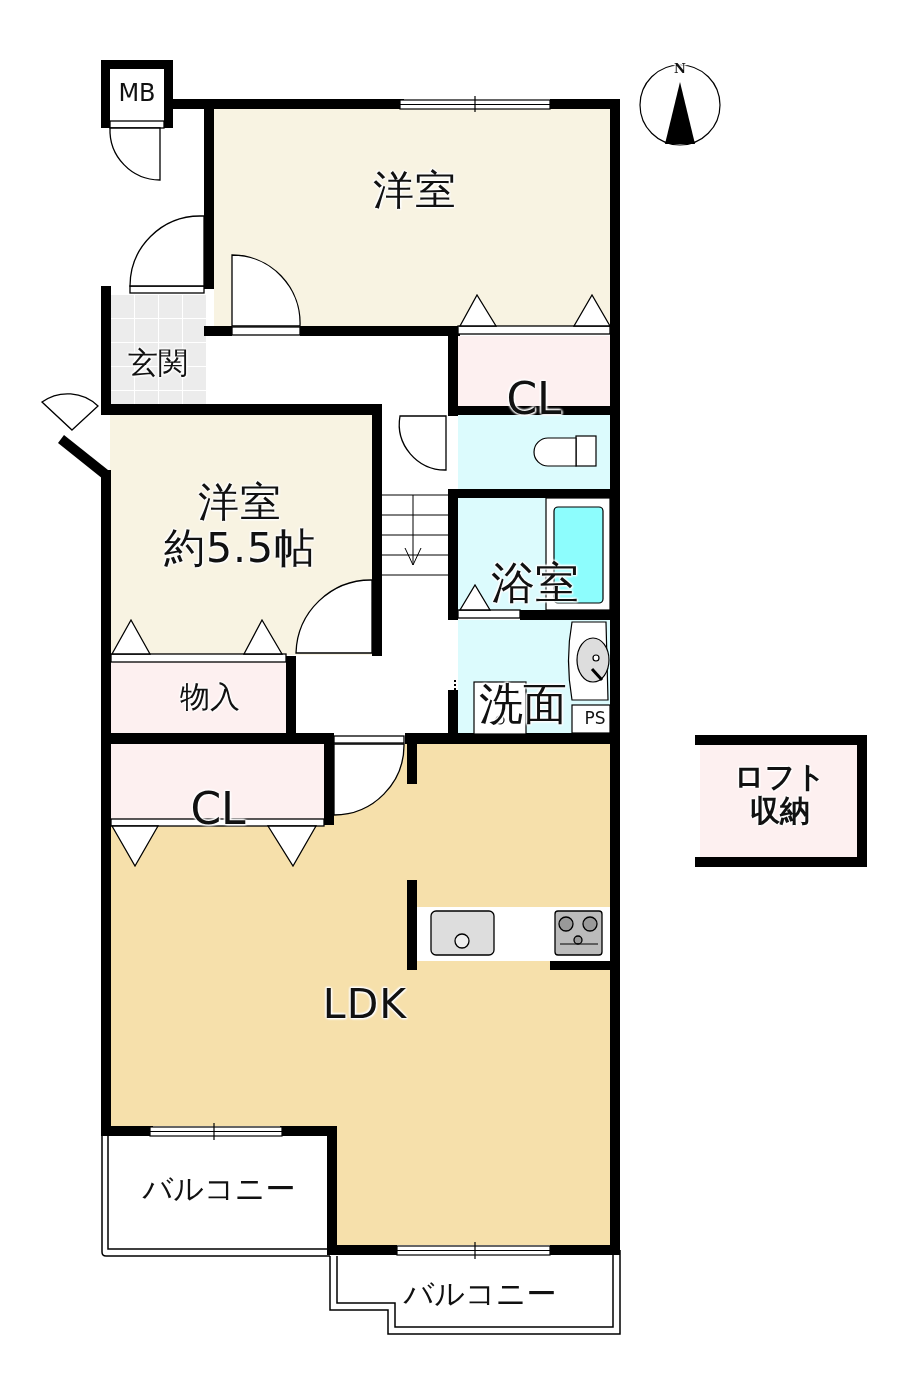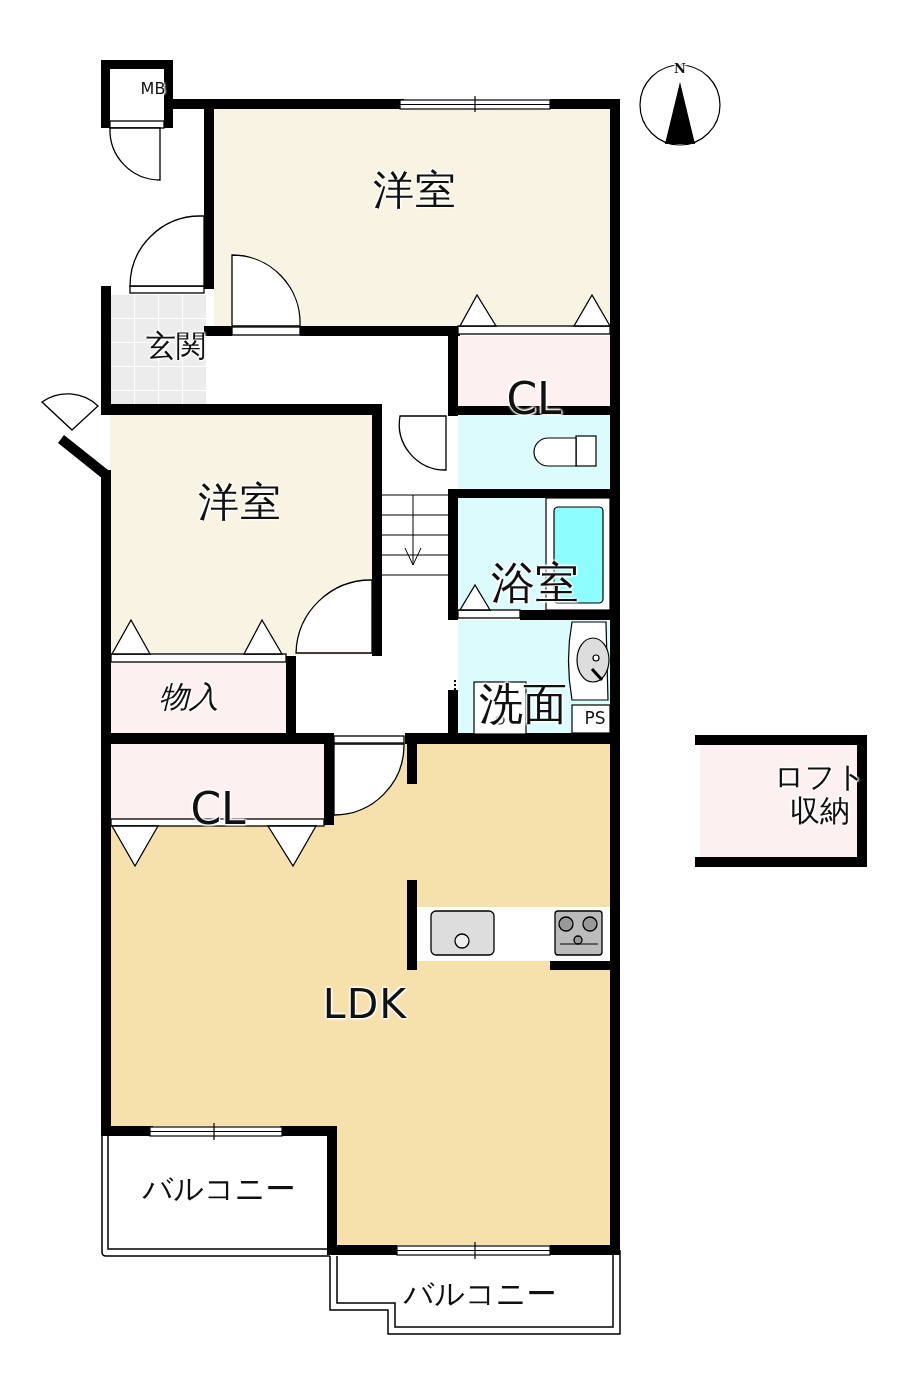--- a/index.html
+++ b/index.html
@@ -185,43 +185,44 @@
   </g>
 
   <g>
     <circle cx="680" cy="105" r="40" fill="#fff" stroke="#000" stroke-width="1.2"></circle>
     <polygon points="680,82 665,144 695,144" fill="#000"></polygon>
   </g>
 </svg>
 
 <div class="label plain" style="left:670px;top:62px;width:20px;font-size:13px;font-family:'DejaVu Serif',serif;font-weight:bold;">N</div>
 
-<div class="label plain" style="left:110px;top:80px;width:54px;font-size:16px;margin-left:16px;">MB</div>
+<div class="label plain" style="left:110px;top:80px;width:54px;font-size:24px;">MB</div>
 
 <div class="label" style="left:300px;top:168px;width:230px;">
   <div class="line-big">洋室</div>
 </div>
 
-<div class="label plain line-sm" style="left:110px;top:329px;width:96px;text-align:right;">玄関</div>
+<div class="label plain line-sm" style="left:110px;top:346px;width:96px;">玄関</div>
 <div class="label plain line-mid" style="left:458px;top:350px;width:152px;">CL</div>
 
 <div class="label" style="left:130px;top:480px;width:220px;">
   <div class="line-big">洋室</div>
+  <div class="line-big">約5.5帖</div>
 </div>
 
 <div class="label plain line-mid" style="left:480px;top:534px;width:110px;">浴室</div>
 <div class="label plain line-mid" style="left:468px;top:655px;width:110px;">洗面</div>
 <div class="label plain" style="left:576px;top:709px;width:38px;font-size:17px;text-align:center;">PS</div>
 
-<div class="label plain line-sm" style="left:101px;top:680px;width:176px;font-style:italic;">物入</div>
+<div class="label plain line-sm" style="left:122px;top:680px;width:176px;">物入</div>
 <div class="label plain line-mid" style="left:110px;top:760px;width:216px;">CL</div>
 
 <div class="label" style="left:260px;top:982px;width:210px;">
   <div class="line-big">LDK</div>
 </div>
 
-<div class="label plain" style="left:745px;top:760px;width:150px;font-size:30px;">
+<div class="label plain" style="left:705px;top:760px;width:150px;font-size:30px;font-weight:bold;">
   <div>ロフト</div>
   <div>収納</div>
 </div>
 
 <div class="label plain" style="left:108px;top:1172px;width:222px;font-size:30px;">バルコニー</div>
 <div class="label plain" style="left:370px;top:1277px;width:220px;font-size:30px;">バルコニー</div>
 
 </body></html>

